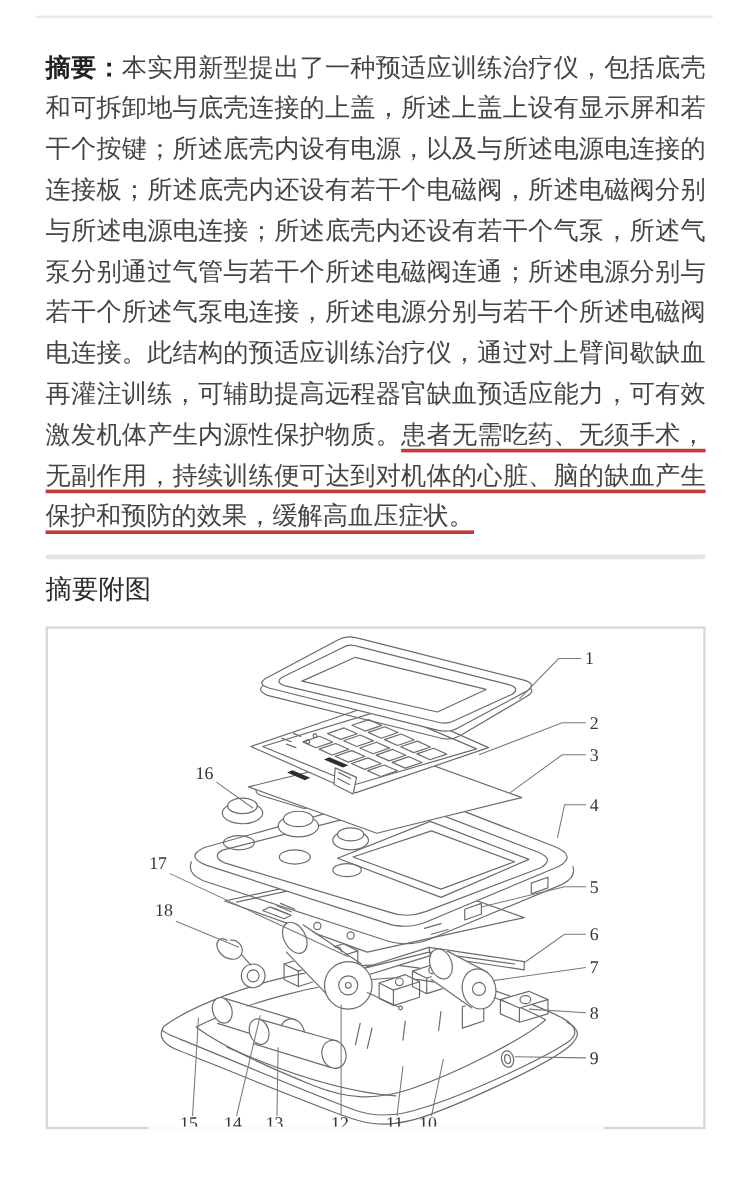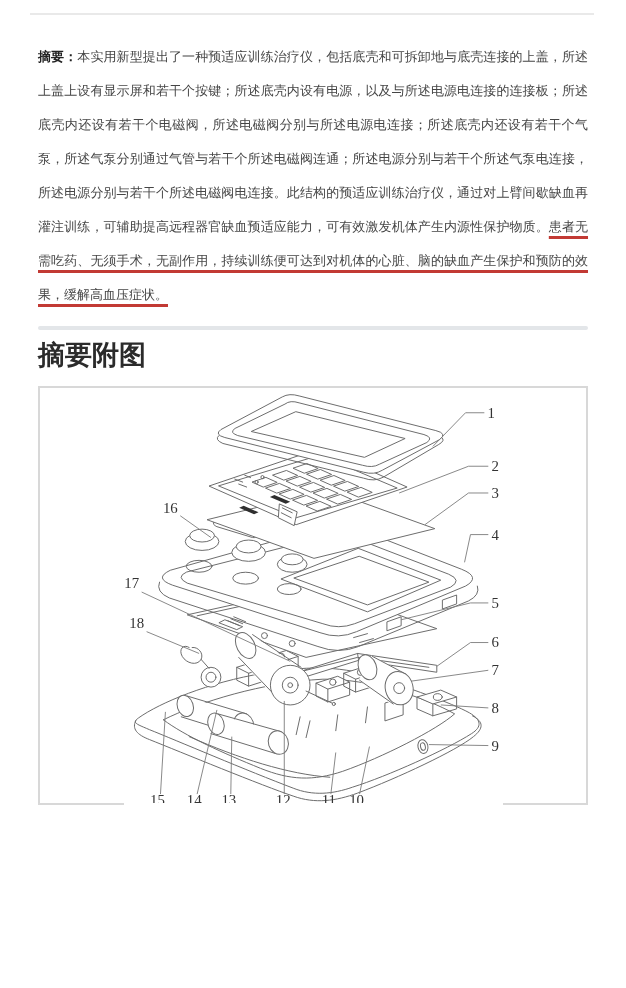--- a/index.html
+++ b/index.html
@@ -4,29 +4,29 @@
 <style>
   :root{
     --red:#c23a34; --sep:#e3e6e9; --toprule:#e9e9e9; --ink:#454545;
     --head:#2b2b2b; --line:#6b6b6b; --fbox:#d8d8d8;
   }
   html,body{margin:0;padding:0;}
   body{width:626px;height:988px;background:#fff;overflow:hidden;
        font-family:"Liberation Sans","DejaVu Sans",sans-serif;}
   .top-rule{height:2px;background:var(--toprule);margin:13px 32px 0 30px;}
   .content{margin-left:38px;width:550px;}
-  .abstract{margin:25px 0 0 0;font-size:13px;line-height:34px;color:var(--ink);
+  .abstract{margin:25px 0 0 0;font-size:21px;line-height:34px;color:var(--ink);
             text-align:justify;text-justify:inter-ideograph;letter-spacing:0;}
   .abstract b{color:#222;}
   .redline{text-decoration:underline;text-decoration-color:var(--red);
            text-decoration-thickness:2.5px;text-underline-offset:5px;
            text-decoration-skip-ink:none;}
   .thick-rule{height:4px;background:var(--sep);margin-top:14px;border-radius:2px;}
-  h2.fig-head{margin:10px 0 0 0;font-size:27px;line-height:30px;color:var(--head);
-              font-weight:bold;}
+  h2.fig-head{margin:10px 0 0 0;font-size:22px;line-height:30px;color:var(--head);
+              font-weight:normal;}
   .figure-box{position:relative;margin-top:16px;width:546px;height:415px;
               border:2px solid var(--fbox);background:#fff;}
   .figure-box::after{content:"";position:absolute;left:84px;right:83px;bottom:-2px;
                      height:2px;background:#fff;}
   svg{display:block;}
   .ln{fill:none;stroke:var(--line);stroke-width:1;stroke-linejoin:round;stroke-linecap:round;}
   .wh{fill:#fff;stroke:var(--line);stroke-width:1;stroke-linejoin:round;}
   .whn{fill:#fff;stroke:none;}
   .dk{fill:#2e2e2e;stroke:none;}
   .callout-line{fill:none;stroke:#7a7a7a;stroke-width:0.9;}

